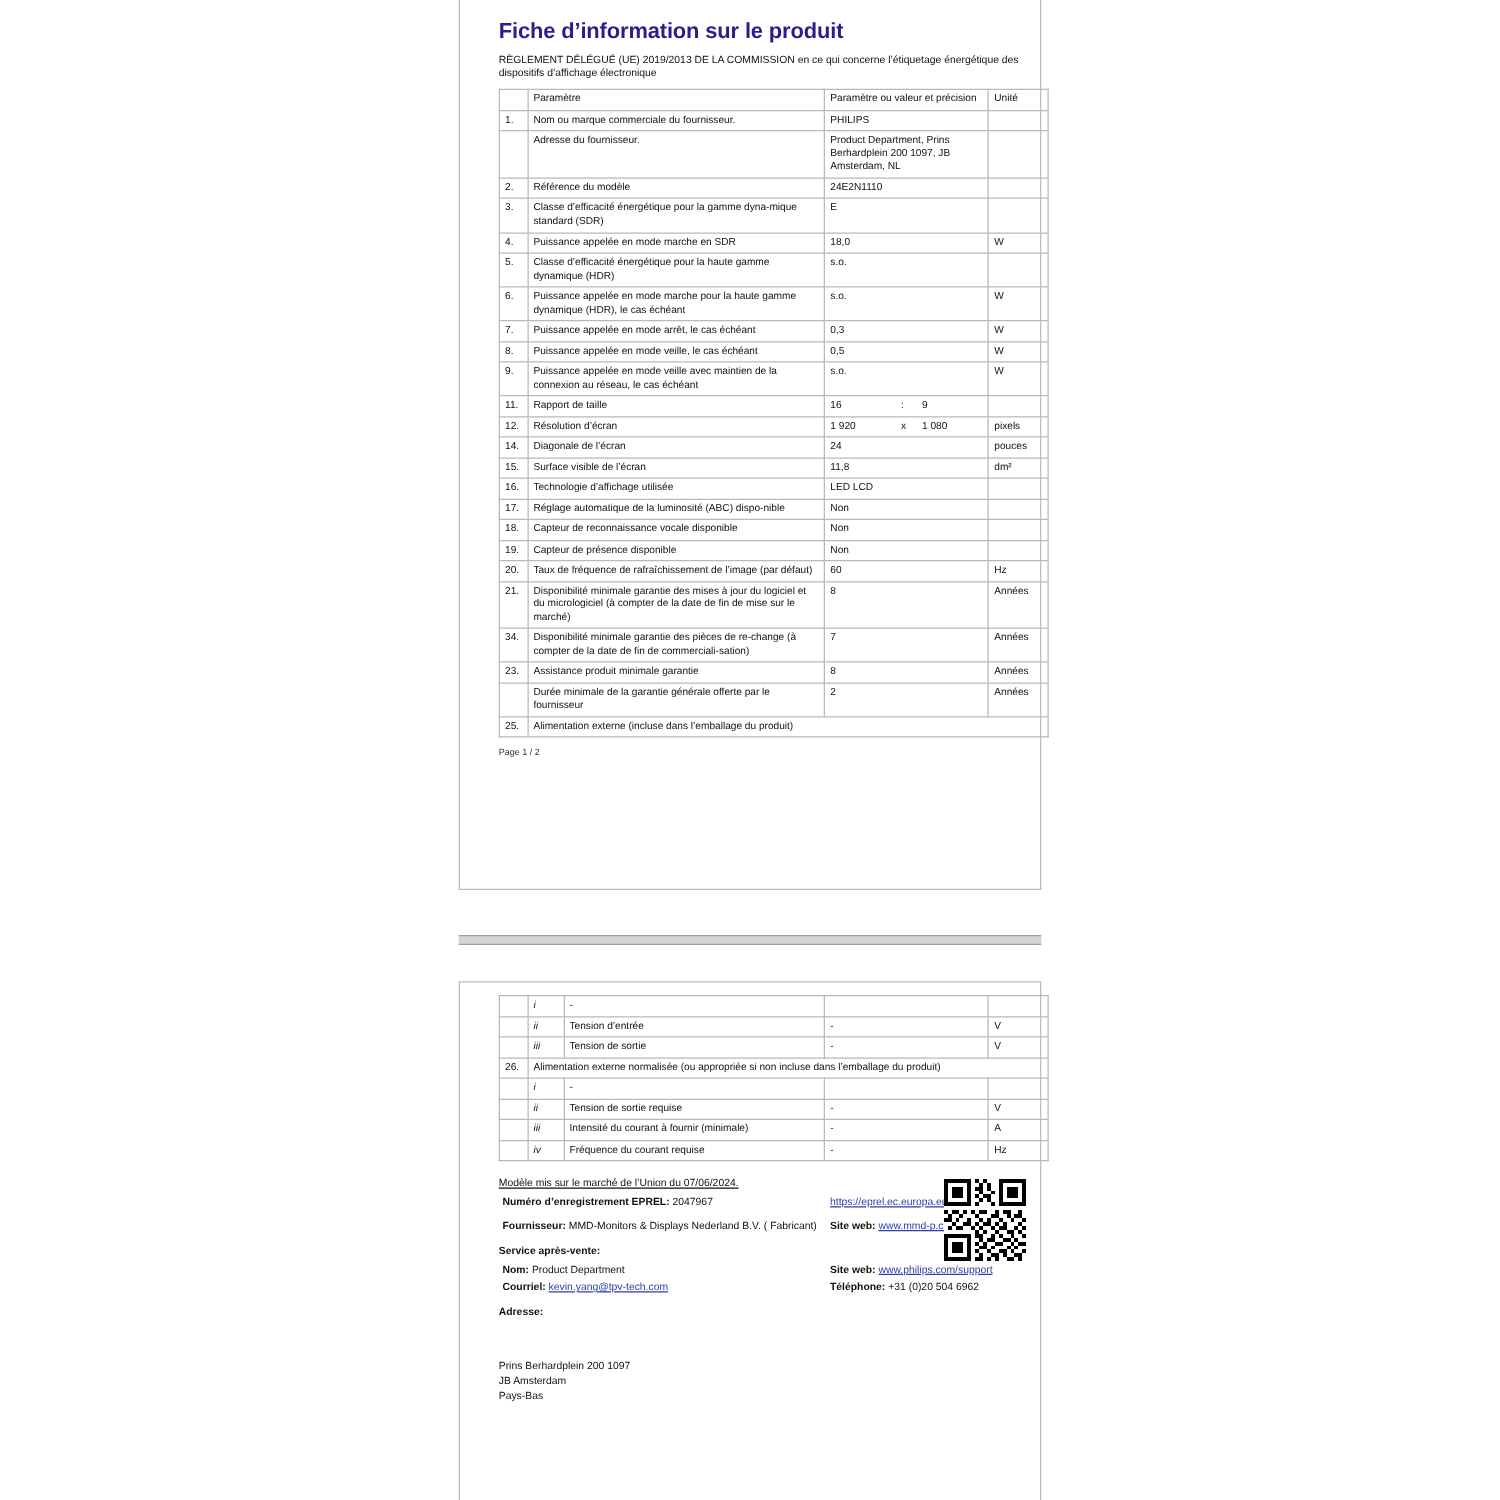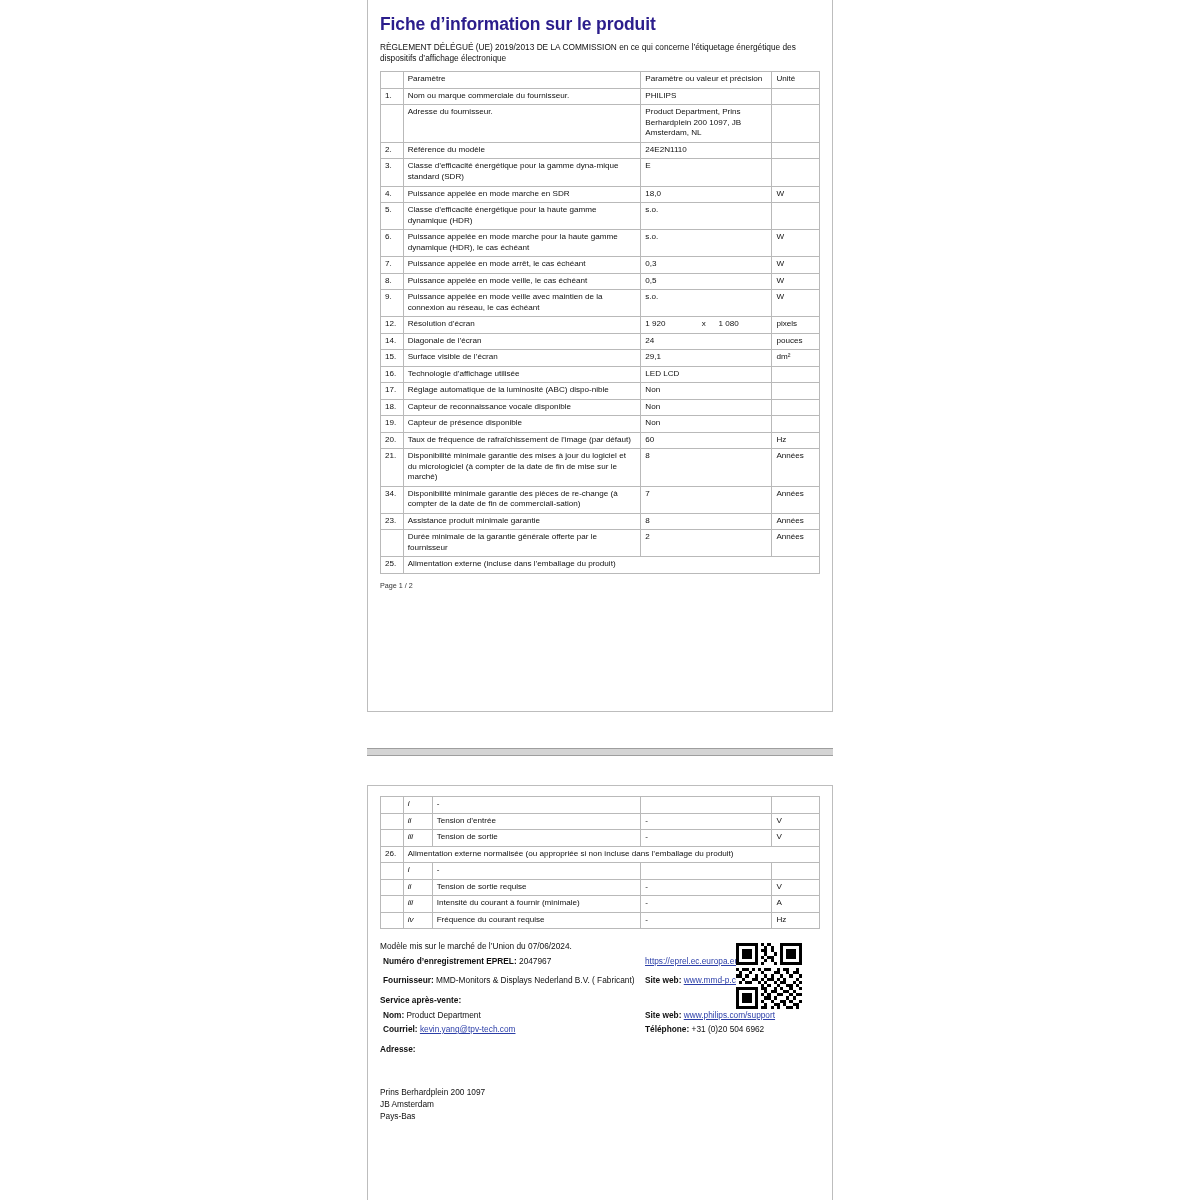--- a/index.html
+++ b/index.html
@@ -16,20 +16,21 @@
     height: 1200px;
     background: #ffffff;
     overflow: hidden;
   }
   
   .sheet {
     position: absolute;
     background: #fff;
     border: 1px solid #bdbdbd;
     box-sizing: border-box;
+    padding-left: 19px;
   }
   #sheet1 { left: 367px; top: 0px; width: 466px; height: 712px; border-top: none;}
   #sheet2 { left: 367px; top: 785px; width: 466px; height: 415px; border-bottom: none;}
 
   .sep {
     position: absolute;
     left: 367px;
     top: 748px;
     width: 466px;
     height: 8px;
@@ -128,21 +129,21 @@
   .col-r { width: 175px; }
 
   .qr {
     position: absolute;
     right: 18px;
     top: 2px;
     width: 66px;
     height: 66px;
   }
   .qr svg { display: block; }
-  .market { margin-bottom: 30px; }
+  .market { margin-bottom: 30px; text-decoration: underline; }
   .addr-lines { line-height: 1.45; margin-top: 31px; }
 </style>
 </head>
 <body>
 
 <div class="page">
 
   <div class="sheet" id="sheet1">
     <div class="inner">
       <h1 class="title">Fiche d’information sur le produit</h1>
@@ -216,20 +217,36 @@
               <td class="right">0,5</td>
               <td>W</td>
             </tr>
             <tr>
               <td>9.</td>
               <td>Puissance appelée en mode veille avec maintien de la connexion au réseau, le cas échéant</td>
               <td class="right">s.o.</td>
               <td>W</td>
             </tr>
             <tr>
+              <td>11.</td>
+              <td>Rapport de taille</td>
+              <td>
+                <table class="inner-split">
+                  <tbody>
+                    <tr>
+                      <td class="sp-a">16</td>
+                      <td class="sp-b">:</td>
+                      <td class="sp-c">9</td>
+                    </tr>
+                  </tbody>
+                </table>
+              </td>
+              <td></td>
+            </tr>
+            <tr>
               <td>12.</td>
               <td>Résolution d’écran</td>
               <td>
                 <table class="inner-split">
                   <tbody>
                     <tr>
                       <td class="sp-a">1 920</td>
                       <td class="sp-b">x</td>
                       <td class="sp-c">1 080</td>
                     </tr>
@@ -240,21 +257,21 @@
             </tr>
             <tr>
               <td>14.</td>
               <td>Diagonale de l’écran</td>
               <td class="right">24</td>
               <td>pouces</td>
             </tr>
             <tr>
               <td>15.</td>
               <td>Surface visible de l’écran</td>
-              <td class="right">29,1</td>
+              <td class="right">11,8</td>
               <td>dm²</td>
             </tr>
             <tr>
               <td>16.</td>
               <td>Technologie d’affichage utilisée</td>
               <td class="right">LED LCD</td>
               <td></td>
             </tr>
             <tr>
               <td>17.</td>

